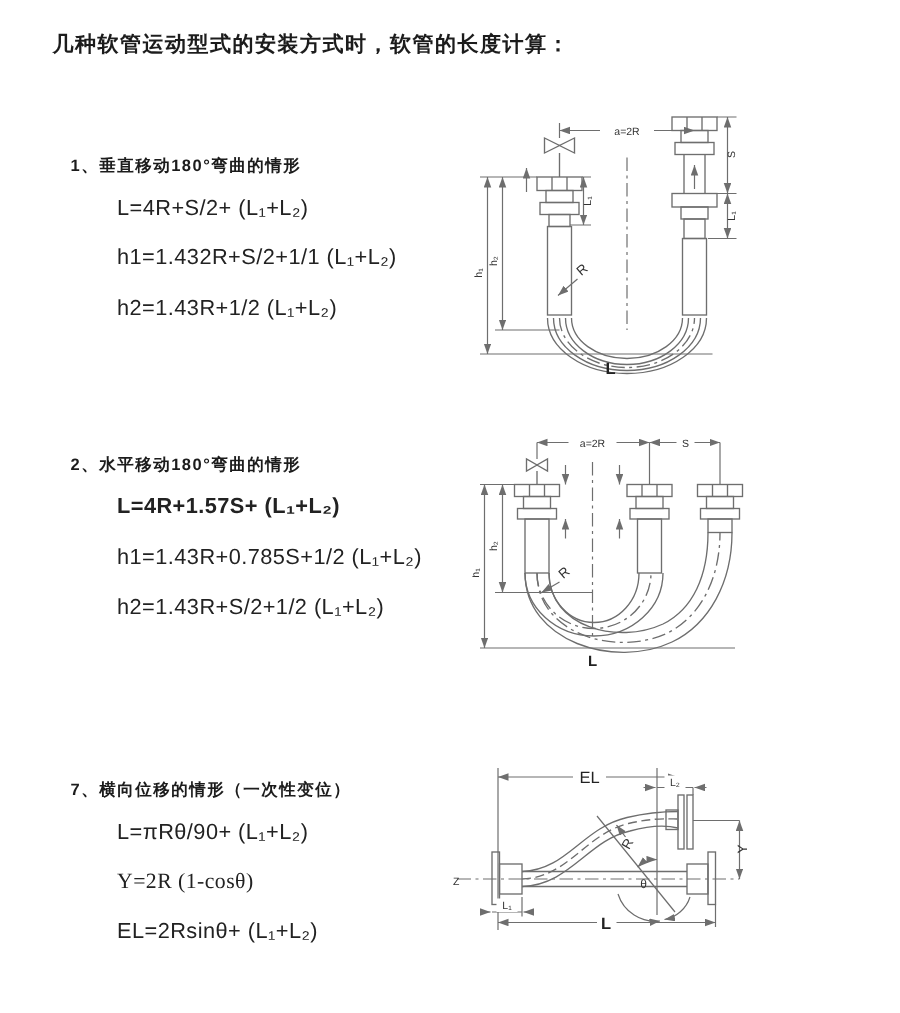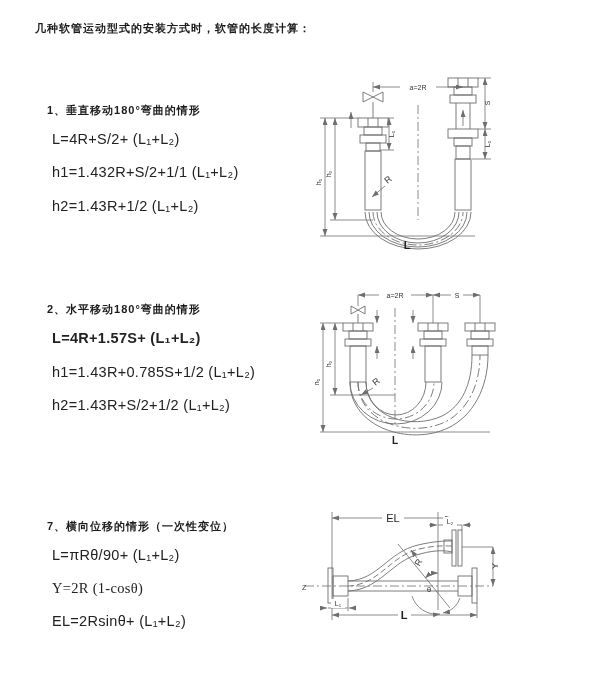--- a/index.html
+++ b/index.html
@@ -3,28 +3,28 @@
 <meta charset="utf-8">
 <style>
   html,body{margin:0;padding:0;}
   body{
     width:600px;height:675px;position:relative;overflow:hidden;
     background:#ffffff;color:#1c1c1c;
     font-family:"Liberation Sans","DejaVu Sans",sans-serif;
   }
   .title{
     position:absolute;left:35px;top:21px;
-    font-size:11px;font-weight:700;letter-spacing:1px;white-space:nowrap;
+    font-size:14px;font-weight:700;letter-spacing:1px;white-space:nowrap;
   }
   .sec-heading{
     position:absolute;left:47px;
     font-size:11px;font-weight:700;letter-spacing:1px;white-space:nowrap;
   }
   .formula{
-    position:absolute;left:52px;
+    position:absolute;left:78px;
     font-size:14.5px;font-weight:400;letter-spacing:0.3px;white-space:nowrap;
     color:#222;
   }
   .diagram{position:absolute;}
   svg{display:block;}
   svg text{
     font-family:"Liberation Sans","DejaVu Sans",sans-serif;
     fill:#3a3a3a;stroke:none;
   }
   .figline{stroke:#6e6e6e;stroke-width:0.9;fill:none;}

